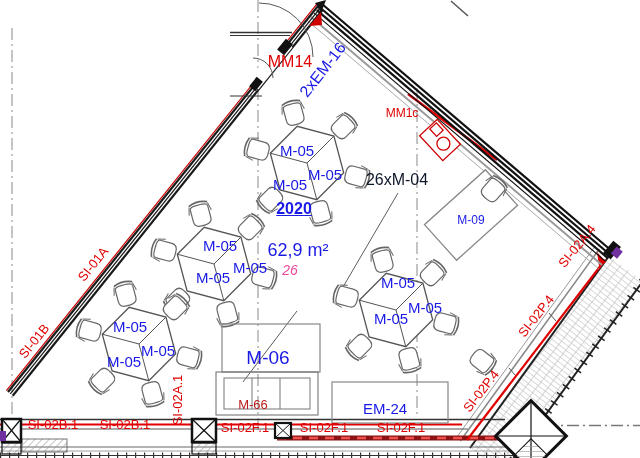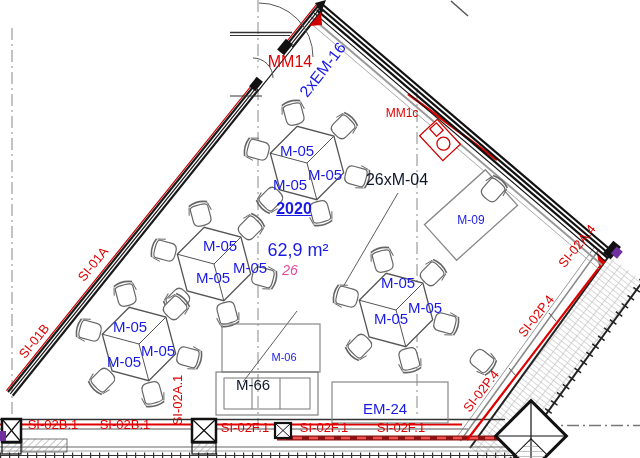--- a/index.html
+++ b/index.html
@@ -223,22 +223,22 @@
       <div class="ann" style="left: 220px; top: 245px; font-size: 15px; color: rgb(26, 26, 230); transform: translate(-50%, -50%);">M-05</div>
       <div class="ann" style="left: 250px; top: 267px; font-size: 15px; color: rgb(26, 26, 230); transform: translate(-50%, -50%);">M-05</div>
       <div class="ann" style="left: 213px; top: 277px; font-size: 15px; color: rgb(26, 26, 230); transform: translate(-50%, -50%);">M-05</div>
       <div class="ann" style="left: 130px; top: 326px; font-size: 15px; color: rgb(26, 26, 230); transform: translate(-50%, -50%);">M-05</div>
       <div class="ann" style="left: 158px; top: 350px; font-size: 15px; color: rgb(26, 26, 230); transform: translate(-50%, -50%);">M-05</div>
       <div class="ann" style="left: 124px; top: 361px; font-size: 15px; color: rgb(26, 26, 230); transform: translate(-50%, -50%);">M-05</div>
       <div class="ann" style="left: 398px; top: 282px; font-size: 15px; color: rgb(26, 26, 230); transform: translate(-50%, -50%);">M-05</div>
       <div class="ann" style="left: 425px; top: 307px; font-size: 15px; color: rgb(26, 26, 230); transform: translate(-50%, -50%);">M-05</div>
       <div class="ann" style="left: 391px; top: 318px; font-size: 15px; color: rgb(26, 26, 230); transform: translate(-50%, -50%);">M-05</div>
       <div class="ann" style="left: 471px; top: 220px; font-size: 12px; color: rgb(26, 26, 230); transform: translate(-50%, -50%);">M-09</div>
-      <div class="ann" style="left: 284px; top: 357px; font-size: 11px; color: rgb(26, 26, 230); transform: translate(-50%, -50%);">M-06</div>
-      <div class="ann" style="left: 253px; top: 384px; font-size: 15px; color: #0f172a; transform: translate(-50%, -50%);">M-66</div>
+      <div class="ann" style="left: 268px; top: 357px; font-size: 19px; color: rgb(26, 26, 230); transform: translate(-50%, -50%);">M-06</div>
+      <div class="ann" style="left: 253px; top: 404px; font-size: 13px; color: #b91c1c; transform: translate(-50%, -50%);">M-66</div>
       <div class="ann" style="left: 357px; top: 408px; font-size: 15px; color: rgb(26, 26, 230); transform: translate(-50%, -50%); margin-left: 28px;">EM-24</div>
       <div class="ann" style="left: 290px; top: 18px; font-size: 16px; color: rgb(224, 0, 0); transform: translate(-50%, -50%); margin-top: 44px;">MM14</div>
       <div class="ann" style="left: 402px; top: 113px; font-size: 12px; color: rgb(224, 0, 0); transform: translate(-50%, -50%); text-align: right;">MM1c</div>
       <div class="ann" style="left: 93px; top: 264px; font-size: 13px; color: rgb(224, 0, 0); transform: translate(-50%, -50%) rotate(-51deg);">SI-01A</div>
       <div class="ann" style="left: 34px; top: 341px; font-size: 13px; color: rgb(224, 0, 0); transform: translate(-50%, -50%) rotate(-51deg);">SI-01B</div>
       <div class="ann" style="left: 577px; top: 246px; font-size: 13px; color: rgb(224, 0, 0); transform: translate(-50%, -50%) rotate(-51deg);">SI-02A.4</div>
       <div class="ann" style="left: 536px; top: 316px; font-size: 13px; color: rgb(224, 0, 0); transform: translate(-50%, -50%) rotate(-52deg);">SI-02P.4</div>
       <div class="ann" style="left: 481px; top: 391px; font-size: 13px; color: rgb(224, 0, 0); transform: translate(-50%, -50%) rotate(-52deg);">SI-02P.4</div>
       <div class="ann" style="left: 53px; top: 424px; font-size: 13px; color: rgb(224, 0, 0); transform: translate(-50%, -50%);">SI-02B.1</div>
       <div class="ann" style="left: 125px; top: 424px; font-size: 13px; color: rgb(224, 0, 0); transform: translate(-50%, -50%);">SI-02B.1</div>

